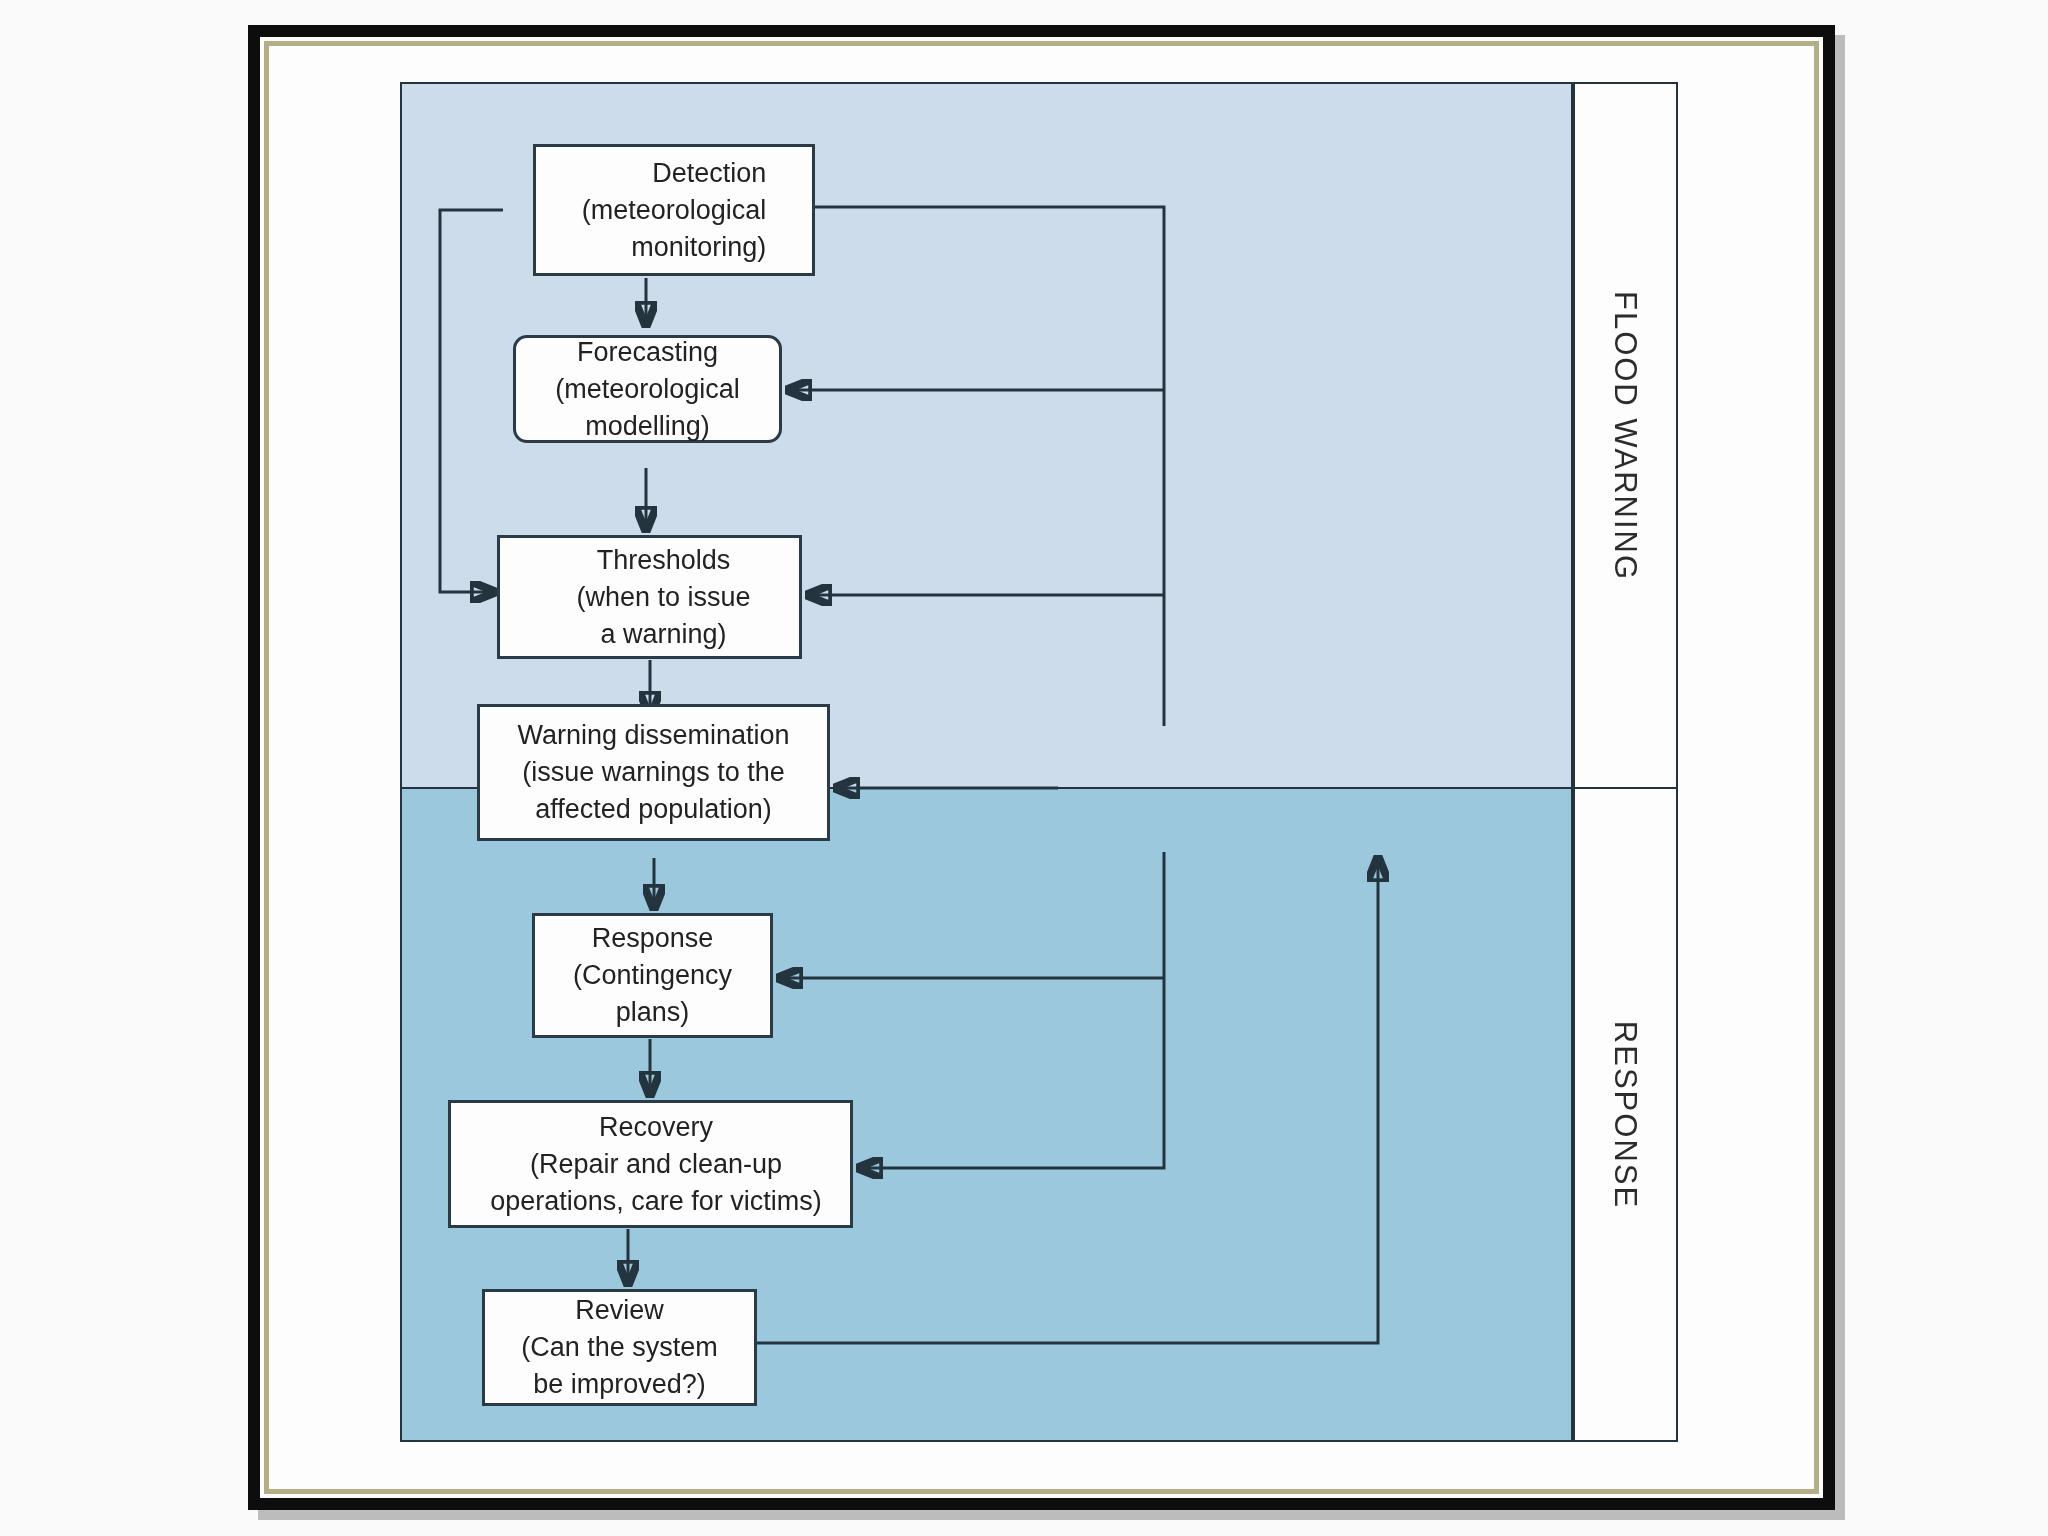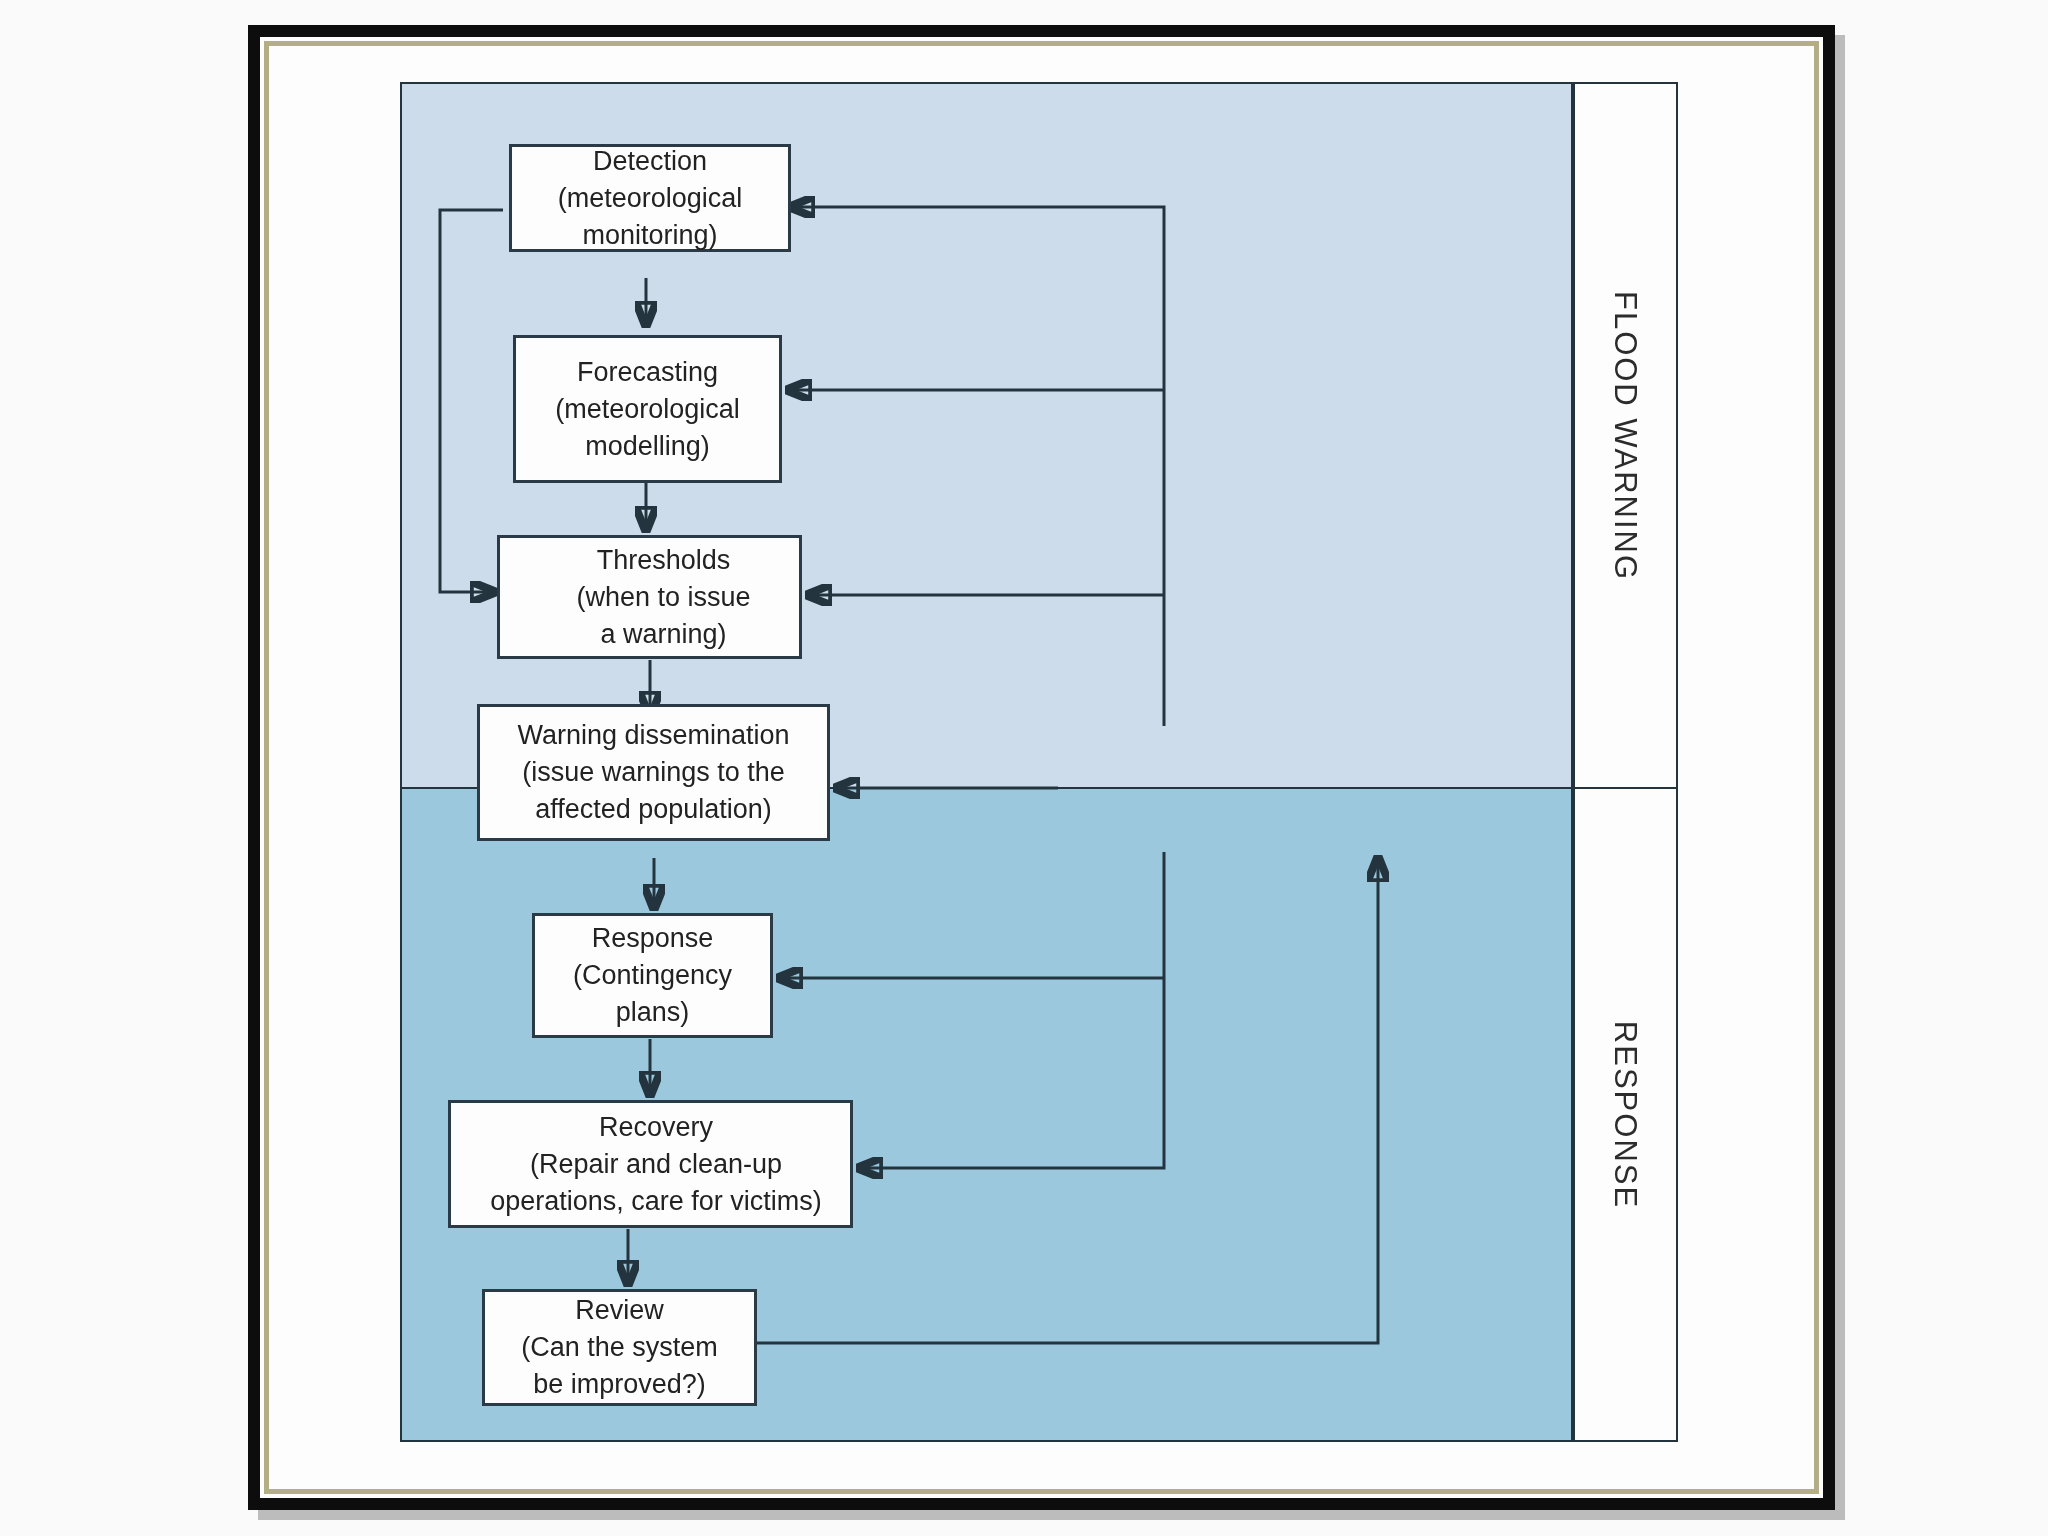--- a/index.html
+++ b/index.html
@@ -49,22 +49,22 @@
   svg.connectors path{stroke:var(--line,#24343f);stroke-width:3;fill:none;}
 
   
   .node{
     position:absolute;box-sizing:border-box;
     background:var(--node-bg,#fdfdfd);border:3px solid var(--node-border,#2a3a46);
     display:flex;align-items:center;justify-content:center;
     text-align:center;white-space:pre-line;
     font-size:27px;line-height:37px;color:var(--text,#222222);
   }
-  .n-detection  {left:509px; top:144px; width:282px; height:108px;}
-  .n-forecasting{left:513px; top:335px; width:269px; height:148px;}
+  .n-detection  {left:533px; top:144px; width:282px; height:132px;text-align:right;}
+  .n-forecasting{left:513px; top:335px; width:269px; height:108px;border-radius:14px;}
   .n-thresholds {left:497px; top:535px; width:305px; height:124px;padding-left:28px;}
   .n-warning    {left:477px; top:704px; width:353px; height:137px;}
   .n-preparedness{left:1058px;top:726px; width:424px; height:126px;}
   .n-response   {left:532px; top:913px; width:241px; height:125px;}
   .n-recovery   {left:448px; top:1100px;width:405px; height:128px;padding-left:11px;}
   .n-review     {left:482px; top:1289px;width:275px; height:117px;}
 </style>
 </head>
 <body style="--page-bg: #fafafa; --frame-border: #0d0d0d; --frame-accent: #b3ae86; --frame-shadow: #bcbcbc; --fw-bg: #cddcea; --rs-bg: #9bc8dc; --line: #24343f; --node-bg: #fdfdfd; --node-border: #2a3a46; --text: #222222;">
 

